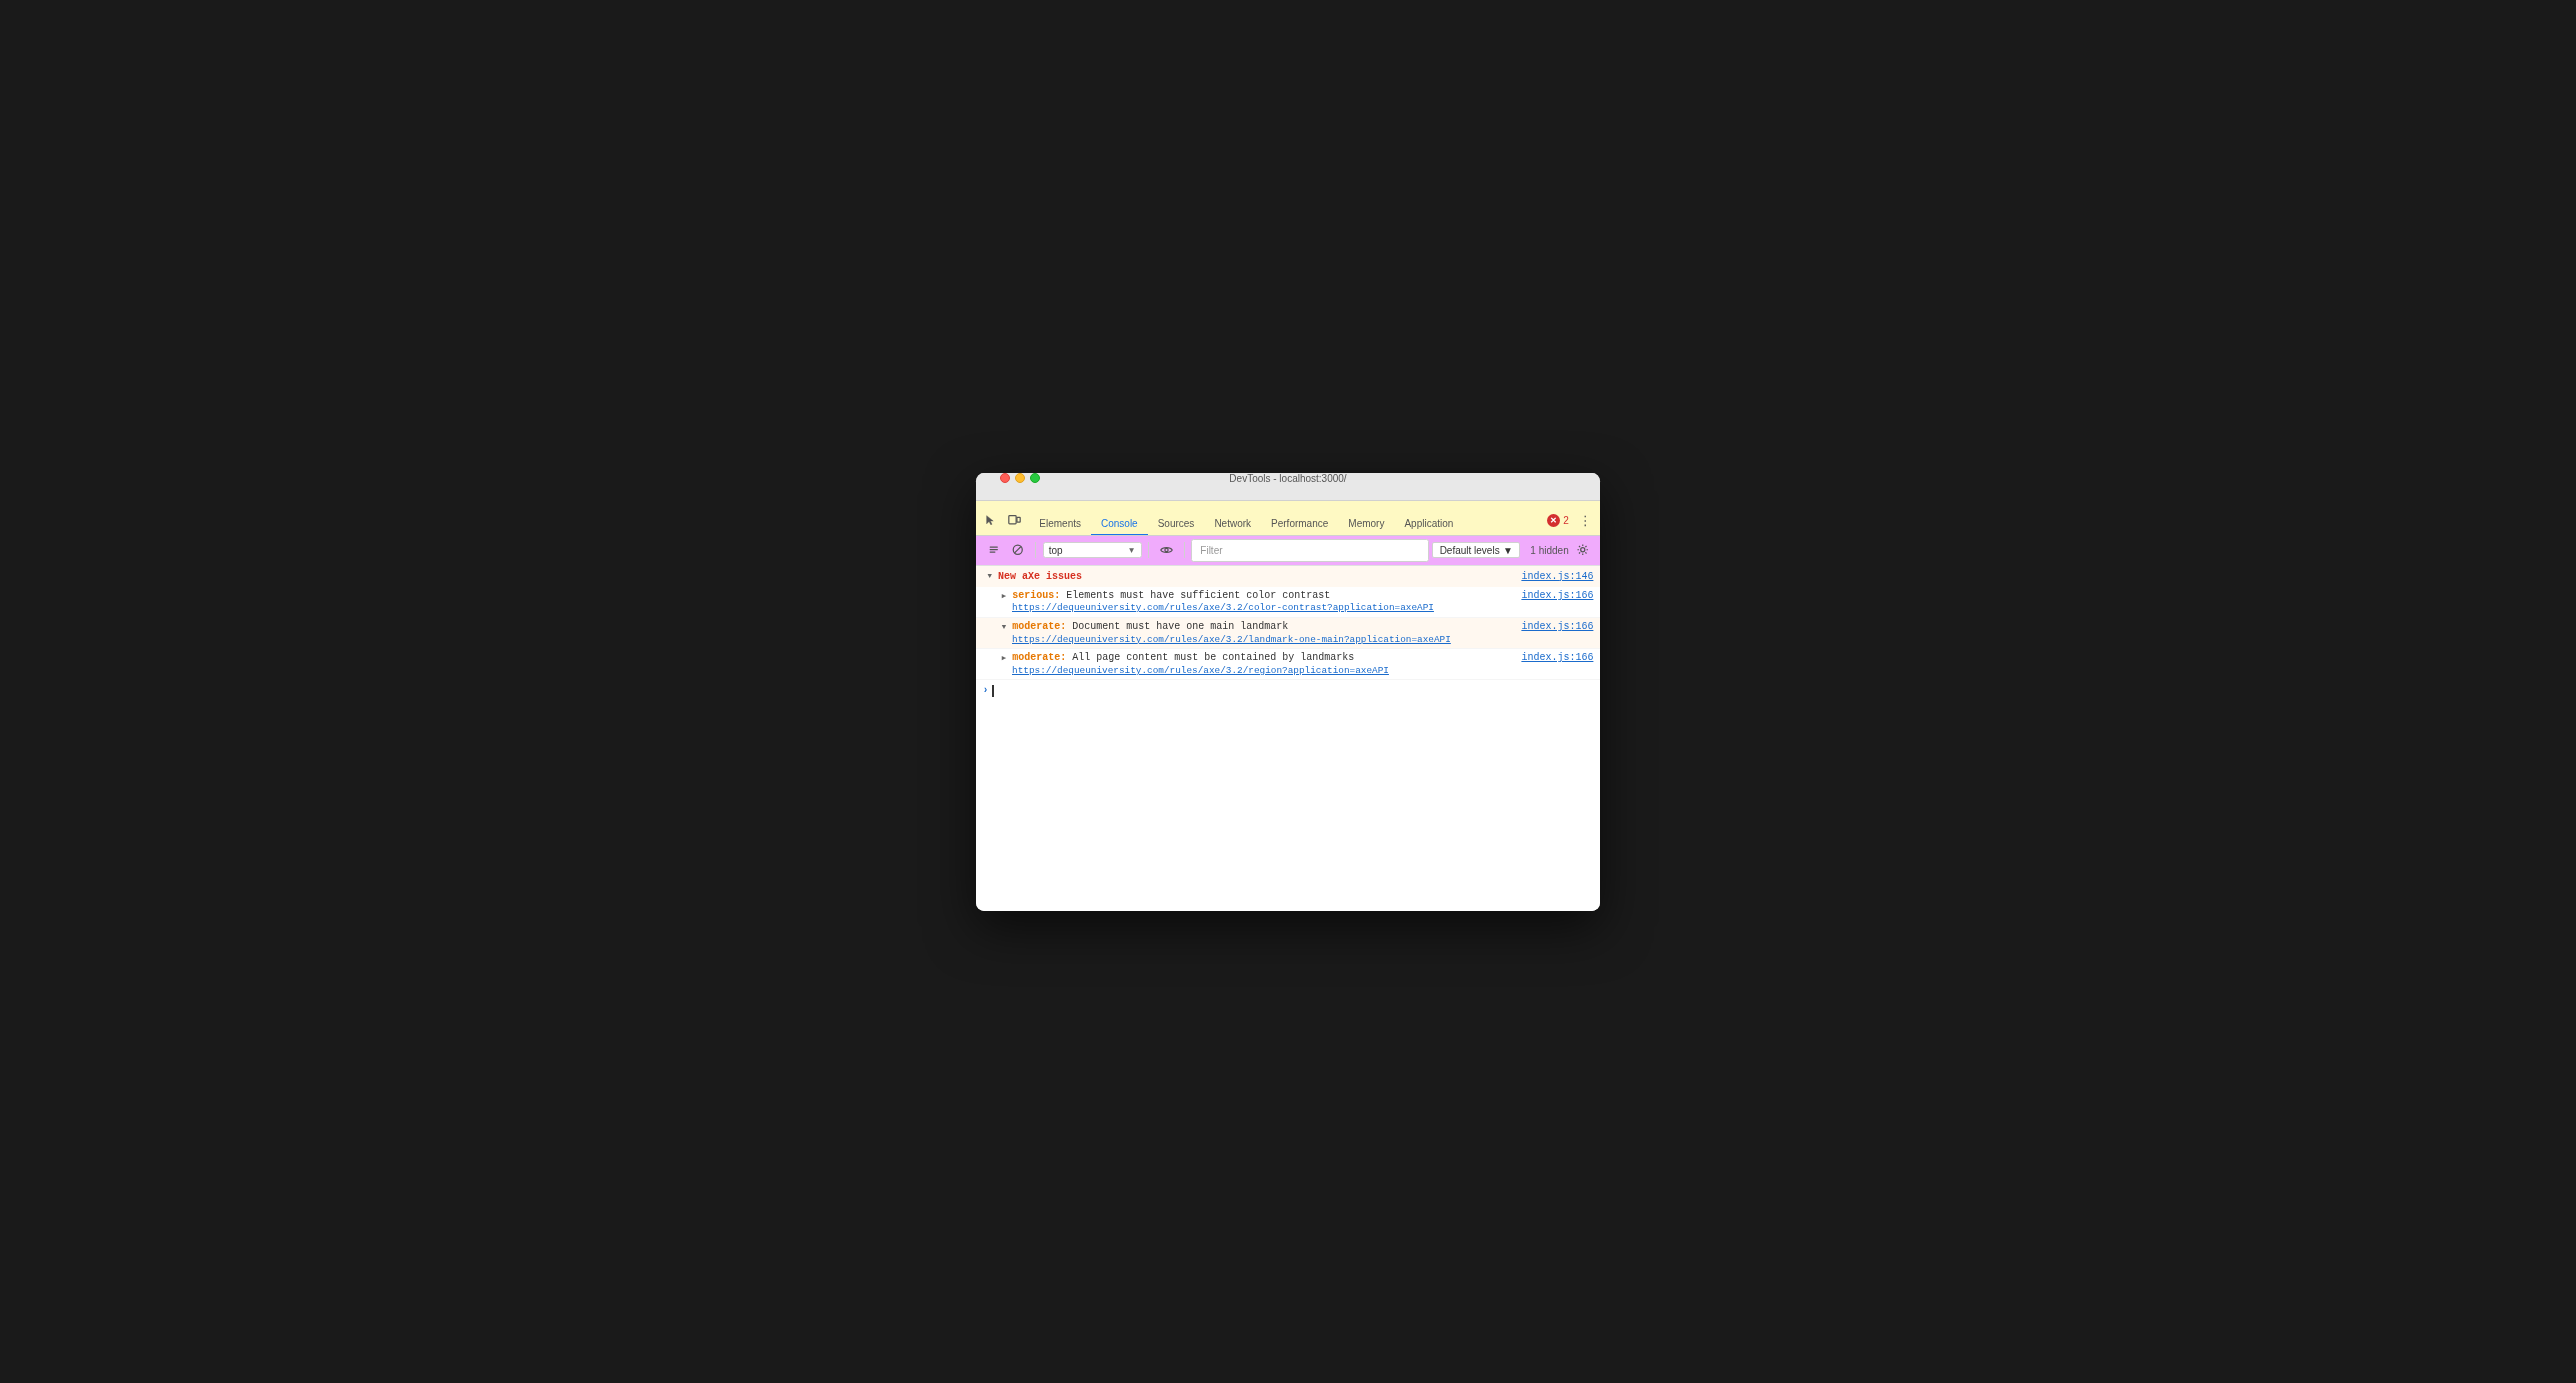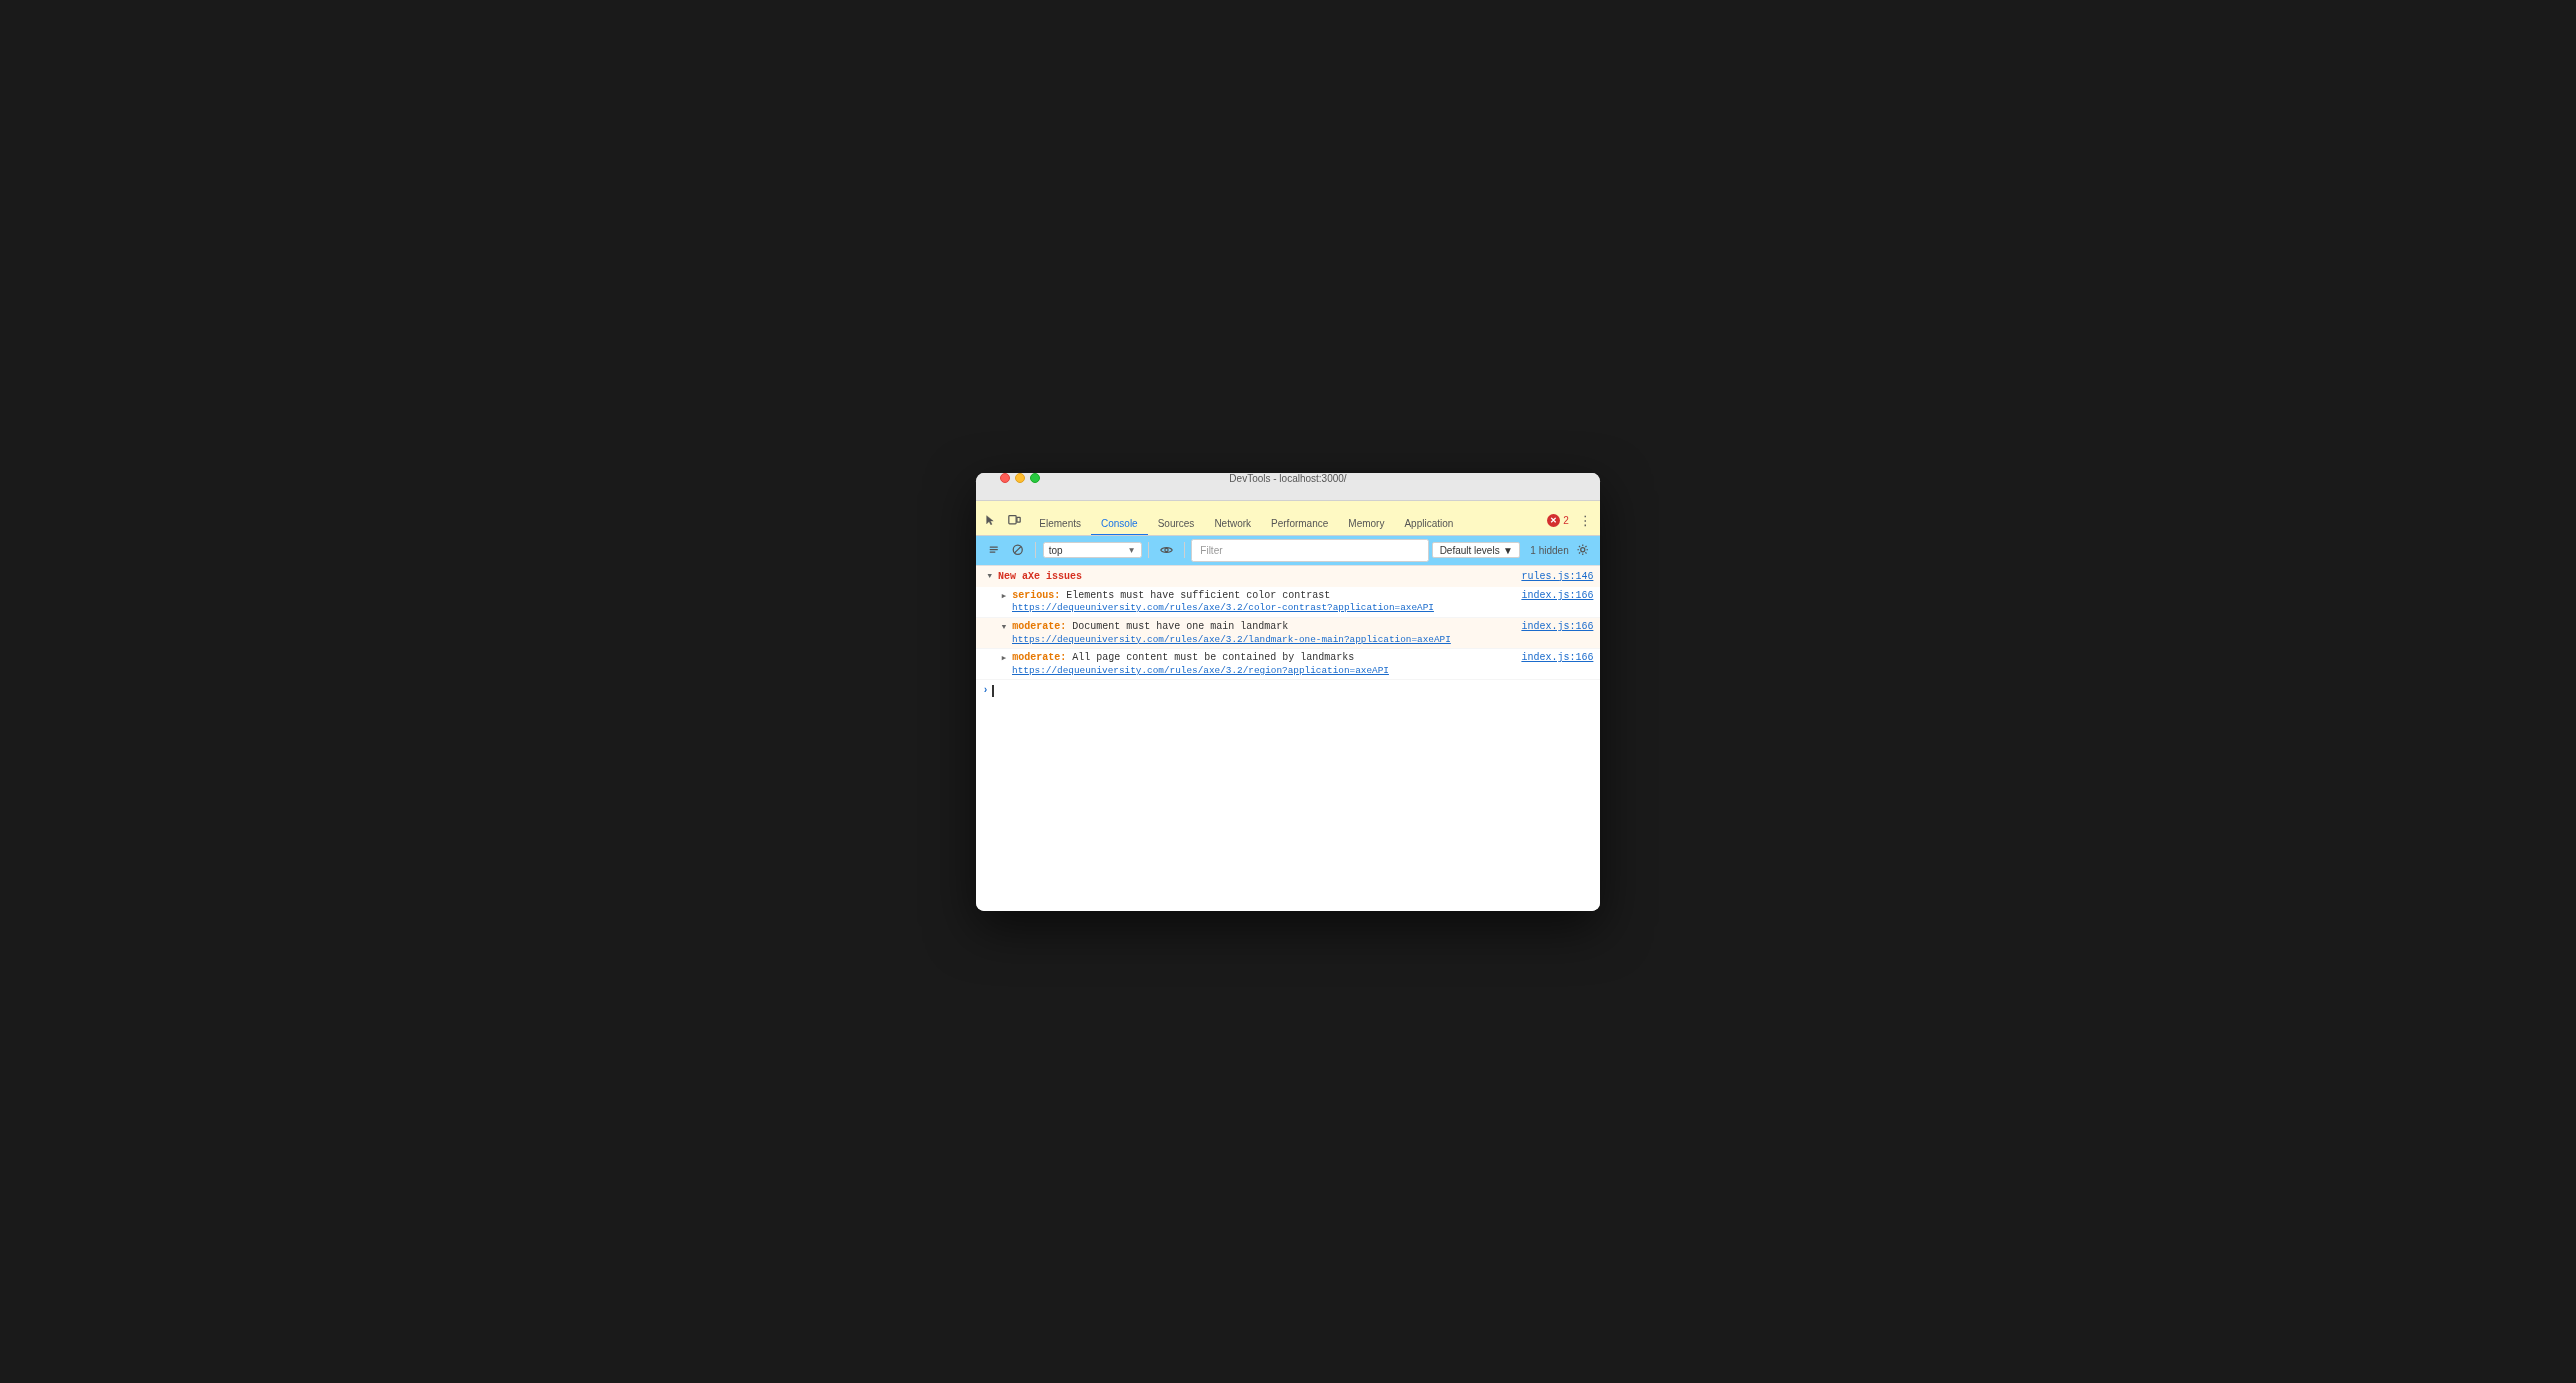--- a/index.html
+++ b/index.html
@@ -134,21 +134,21 @@
 
     .more-btn {
       font-size: 13px;
       color: #555;
       cursor: pointer;
       padding: 1.6px 3.3px;
     }
 
     
     .toolbar {
-      background: #7dd3fc;
+      background: #f0abfc;
       border-bottom: 0.8px solid #e0e0e0;
       display: flex;
       align-items: center;
       padding: 3.3px 6.6px;
       height: 30px;
       gap: 3.3px;
     }
 
     .toolbar-btn {
       width: 21.4px;
@@ -496,21 +496,21 @@
         <path d="M7 0.5 L7 2.5 M7 11.5 L7 13.5 M0.5 7 L2.5 7 M11.5 7 L13.5 7 M2.4 2.4 L3.8 3.8 M10.2 10.2 L11.6 11.6 M2.4 11.6 L3.8 10.2 M10.2 3.8 L11.6 2.4" stroke="#555" stroke-width="1.5"></path>
       </svg>
     </div>
   </div>
 
   <div class="console-content">
 
     <div class="issue-group-header">
       <div class="group-toggle">▼</div>
       <span class="group-title">New aXe issues</span>
-      <span class="issue-line-ref">rules.js:146</span>
+      <span class="issue-line-ref">index.js:146</span>
     </div>
 
     <div class="issue-item">
       <div class="issue-item-header">
         <div class="item-toggle">▶</div>
         <span class="severity-serious">serious:</span>
         <span class="issue-message">&nbsp;<span>Elements must have sufficient color contrast</span></span>
         <span class="issue-line-ref">index.js:166</span>
       </div>
       <a class="issue-link" href="#">https://dequeuniversity.com/rules/axe/3.2/color-contrast?application=axeAPI</a>

